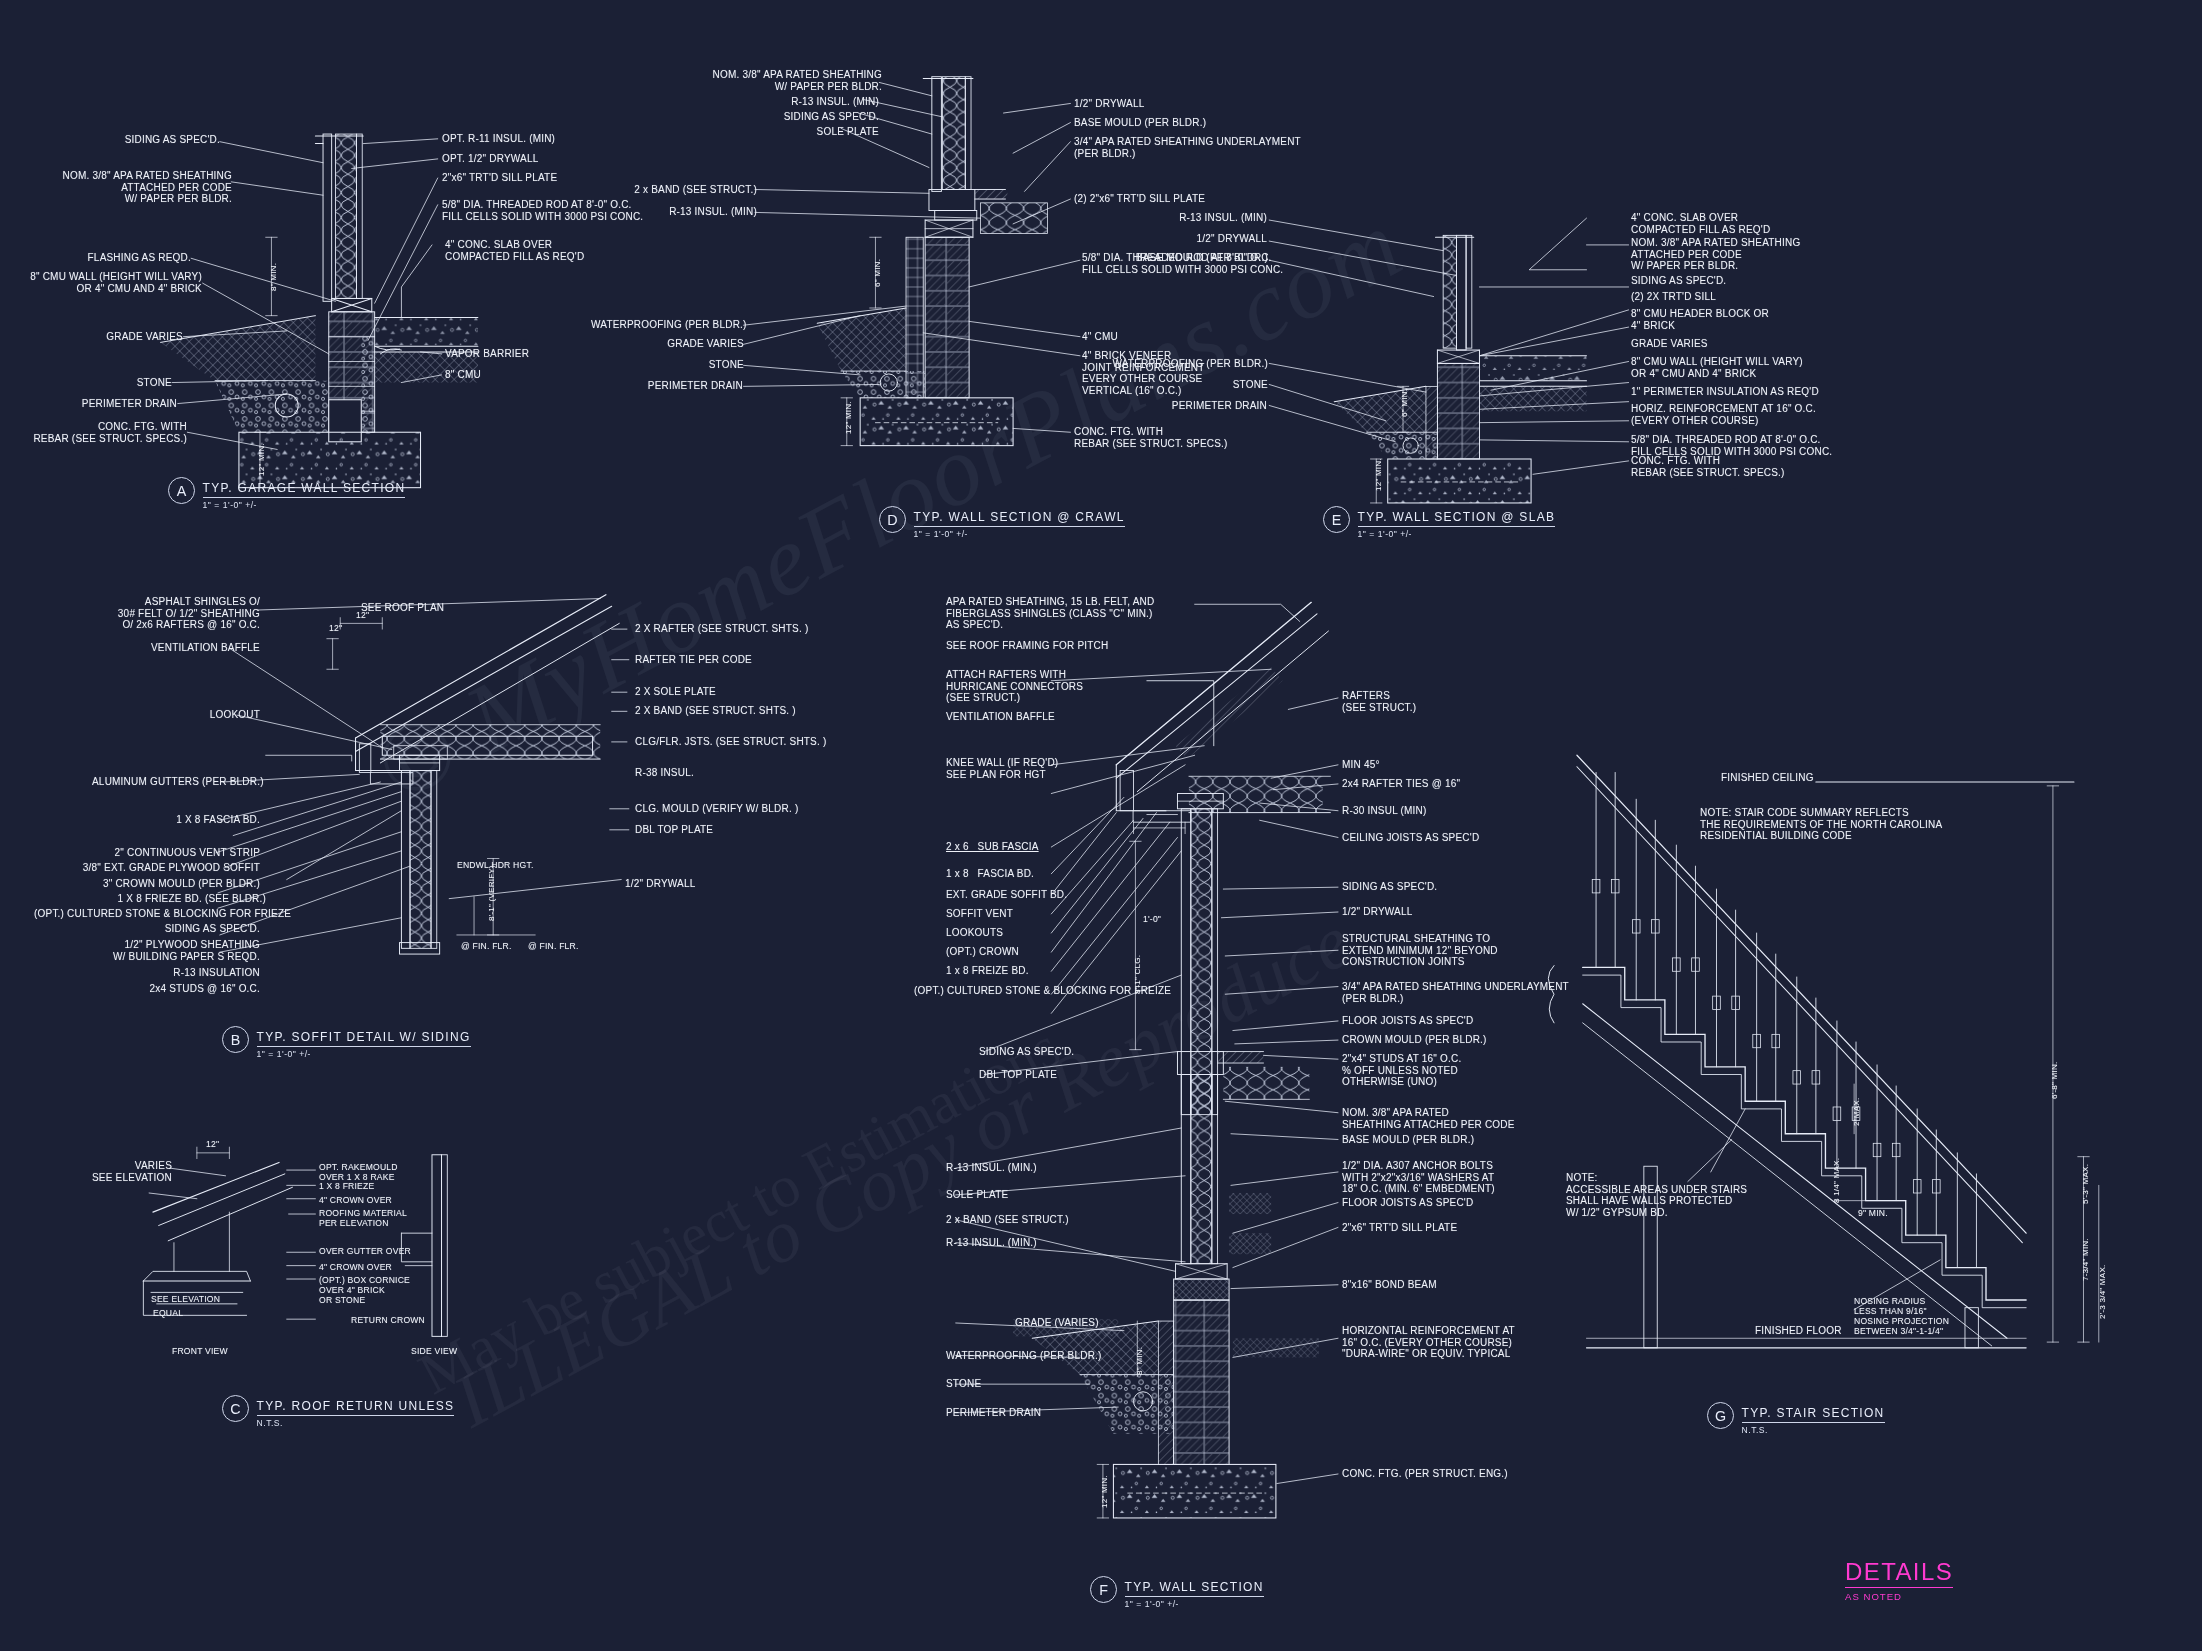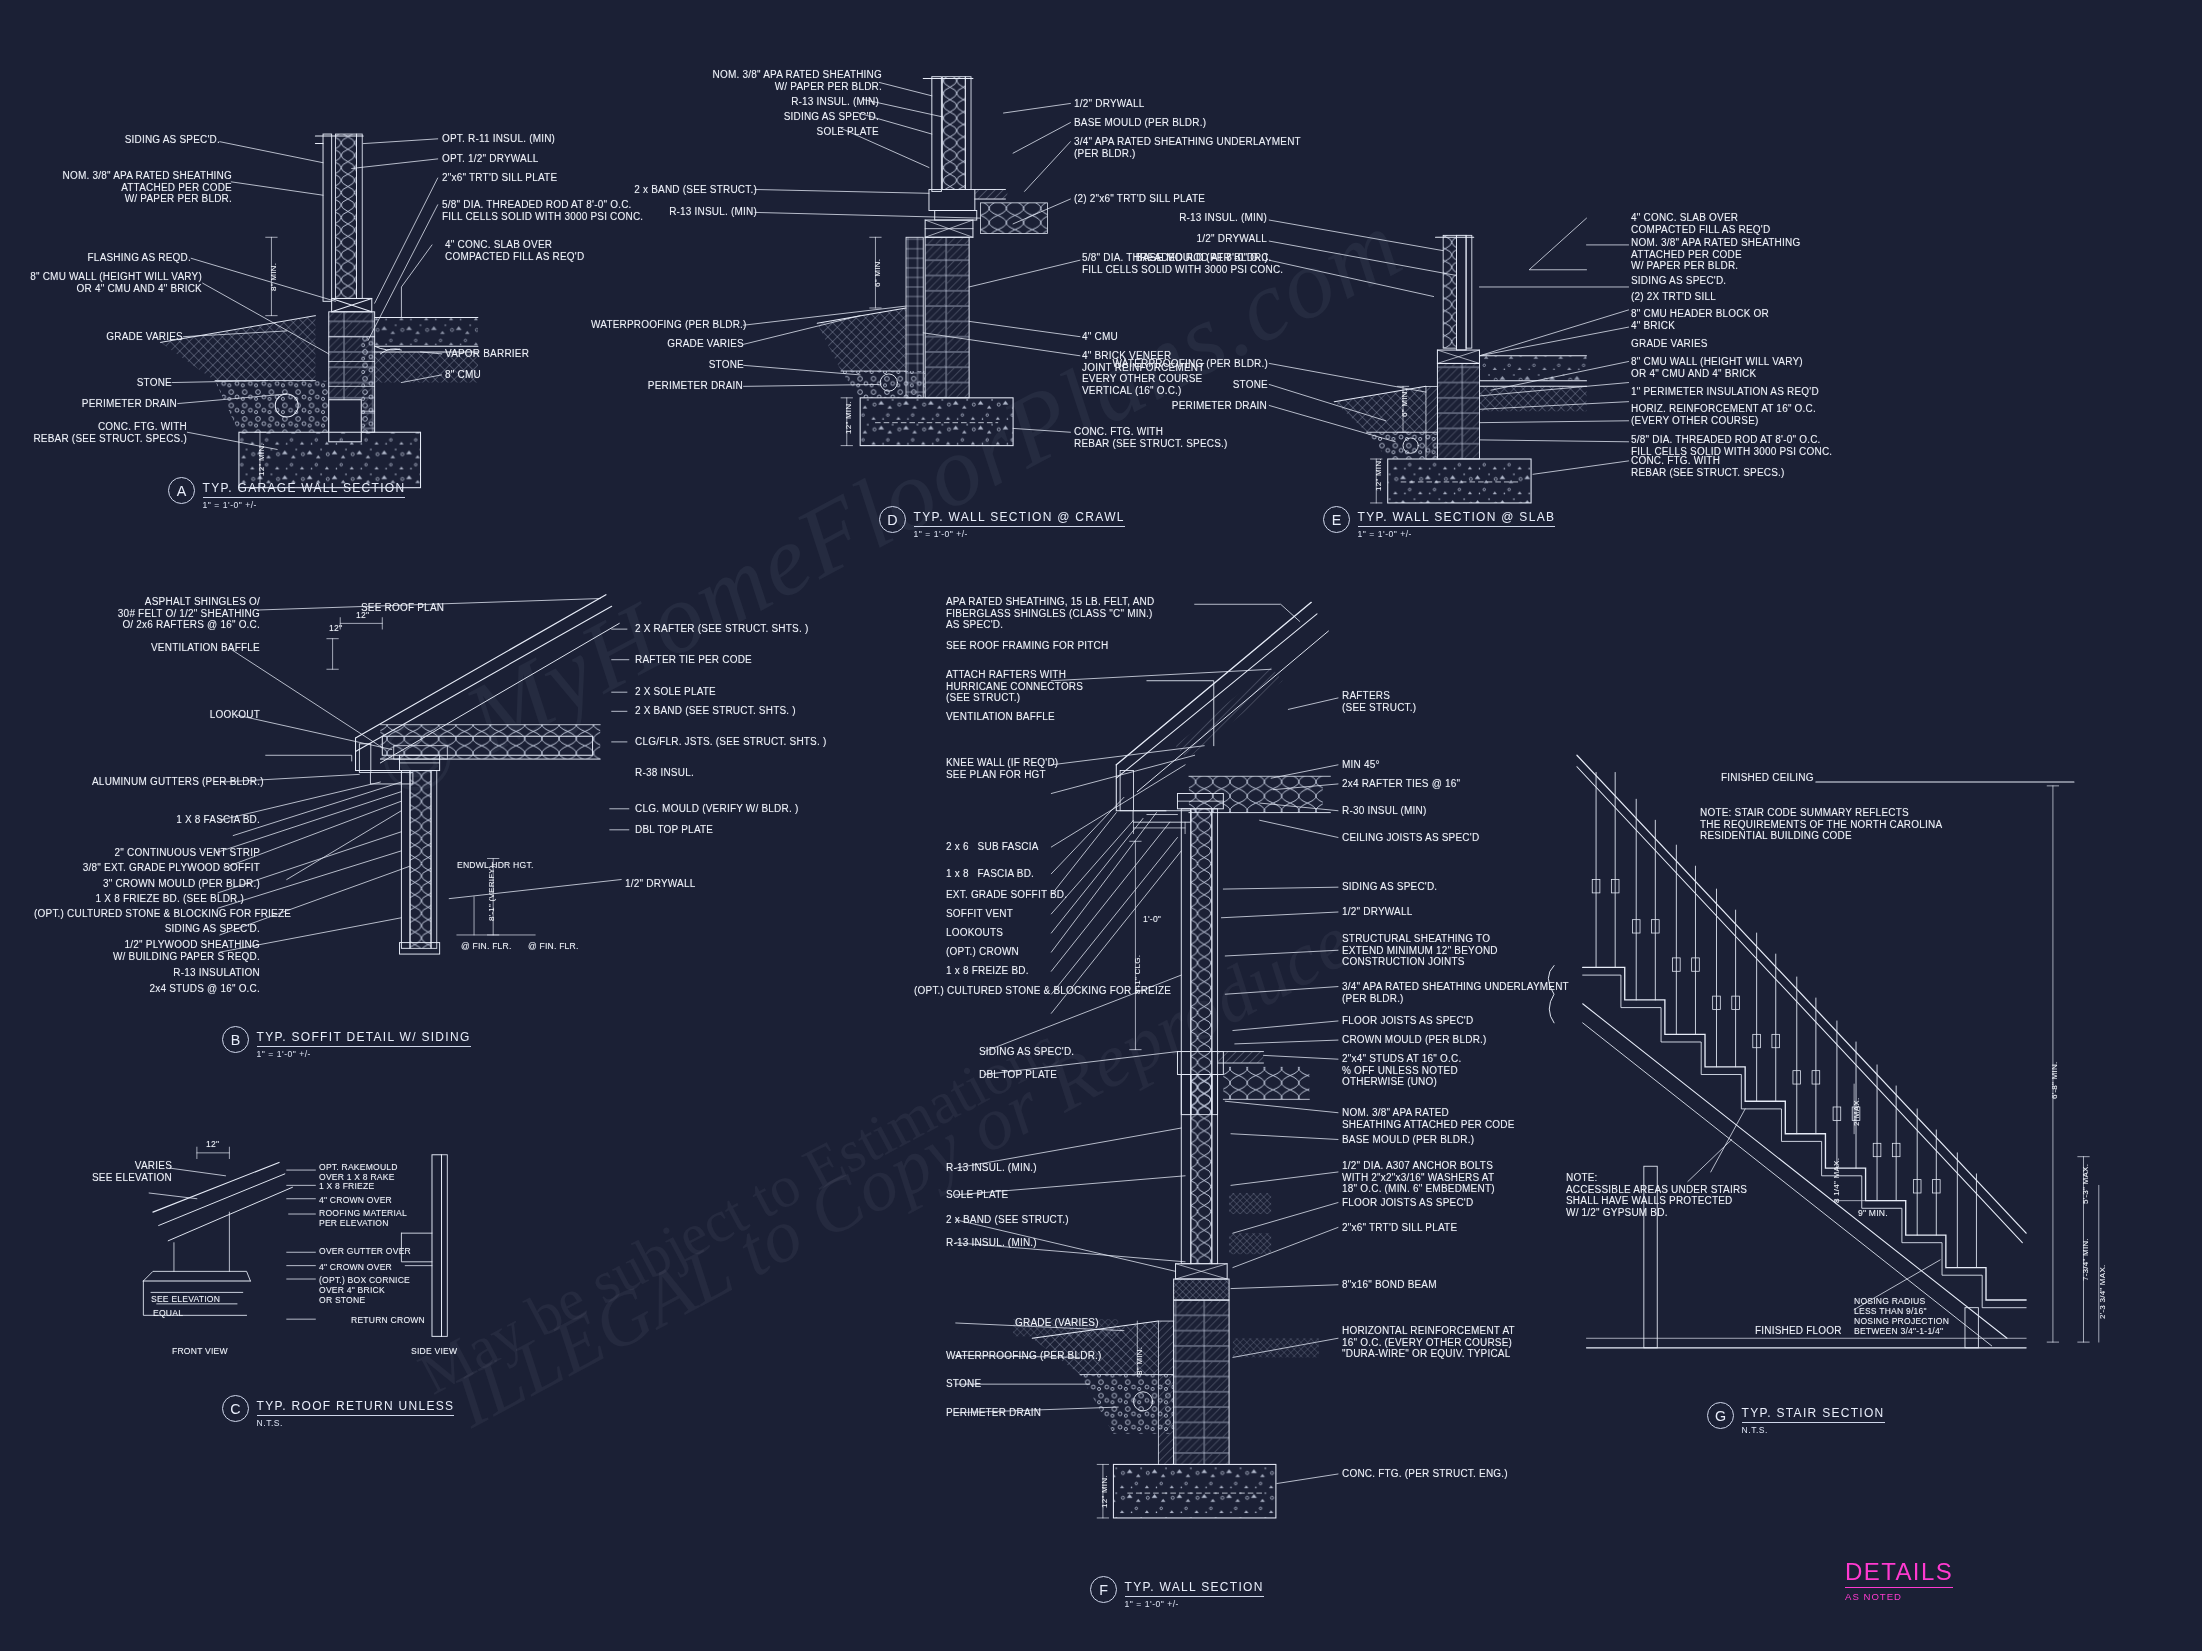--- a/index.html
+++ b/index.html
@@ -753,21 +753,21 @@
   <div class="lbl r" style="left:92px;top:596px;width:168px;">ASPHALT SHINGLES O/
 30# FELT O/ 1/2" SHEATHING
 O/ 2x6 RAFTERS @ 16" O.C.</div>
   <div class="lbl r" style="left:124px;top:642px;width:136px;">VENTILATION BAFFLE</div>
   <div class="lbl r" style="left:147px;top:709px;width:113px;">LOOKOUT</div>
   <div class="lbl r" style="left:92px;top:776px;width:168px;">ALUMINUM GUTTERS (PER BLDR.)</div>
   <div class="lbl r" style="left:134px;top:814px;width:126px;">1 X 8 FASCIA BD.</div>
   <div class="lbl r" style="left:86px;top:847px;width:174px;">2" CONTINUOUS VENT STRIP</div>
   <div class="lbl r" style="left:67px;top:862px;width:193px;">3/8" EXT. GRADE PLYWOOD SOFFIT</div>
   <div class="lbl r" style="left:90px;top:878px;width:170px;">3" CROWN MOULD (PER BLDR.)</div>
-  <div class="lbl r" style="left:62px;top:893px;width:182px;text-align:right;">1 X 8 FRIEZE BD. (SEE BLDR.)</div>
+  <div class="lbl r" style="left:84px;top:893px;width:182px;text-align:right;">1 X 8 FRIEZE BD. (SEE BLDR.)</div>
   <div class="lbl r" style="left:34px;top:908px;width:226px;">(OPT.) CULTURED STONE &amp; BLOCKING FOR FRIEZE</div>
   <div class="lbl r" style="left:134px;top:923px;width:126px;">SIDING AS SPEC'D.</div>
   <div class="lbl r" style="left:84px;top:939px;width:176px;">1/2" PLYWOOD SHEATHING
 W/ BUILDING PAPER S REQD.</div>
   <div class="lbl r" style="left:143px;top:967px;width:117px;">R-13 INSULATION</div>
   <div class="lbl r" style="left:134px;top:983px;width:126px;">2x4 STUDS @ 16" O.C.</div>
 
   <div class="lbl" style="left:361px;top:602px;">SEE ROOF PLAN</div>
   <div class="lbl" style="left:635px;top:623px;">2 X RAFTER (SEE STRUCT. SHTS. )</div>
   <div class="lbl" style="left:635px;top:654px;">RAFTER TIE PER CODE</div>
@@ -825,21 +825,21 @@
   <div class="lbl" style="left:946px;top:596px;">APA RATED SHEATHING, 15 LB. FELT, AND
 FIBERGLASS SHINGLES (CLASS "C" MIN.)
 AS SPEC'D.</div>
   <div class="lbl" style="left:946px;top:640px;">SEE ROOF FRAMING FOR PITCH</div>
   <div class="lbl" style="left:946px;top:669px;">ATTACH RAFTERS WITH
 HURRICANE CONNECTORS
 (SEE STRUCT.)</div>
   <div class="lbl" style="left:946px;top:711px;">VENTILATION BAFFLE</div>
   <div class="lbl" style="left:946px;top:757px;">KNEE WALL (IF REQ'D)
 SEE PLAN FOR HGT</div>
-  <div class="lbl" style="left:946px;top:841px;">2 x 6   SUB FASCIA</div>
+  <div class="lbl" style="left:946px;top:841px;text-decoration:underline;">2 x 6   SUB FASCIA</div>
   <div class="lbl" style="left:946px;top:868px;">1 x 8   FASCIA BD.</div>
   <div class="lbl" style="left:946px;top:889px;">EXT. GRADE SOFFIT BD.</div>
   <div class="lbl" style="left:946px;top:908px;">SOFFIT VENT</div>
   <div class="lbl" style="left:946px;top:927px;">LOOKOUTS</div>
   <div class="lbl" style="left:946px;top:946px;">(OPT.) CROWN</div>
   <div class="lbl" style="left:946px;top:965px;">1 x 8 FREIZE BD.</div>
   <div class="lbl" style="left:914px;top:985px;">(OPT.) CULTURED STONE &amp; BLOCKING FOR FREIZE</div>
   <div class="lbl" style="left:979px;top:1046px;">SIDING AS SPEC'D.</div>
   <div class="lbl" style="left:979px;top:1069px;">DBL TOP PLATE</div>
   <div class="lbl" style="left:946px;top:1162px;">R-13 INSUL. (MIN.)</div>

